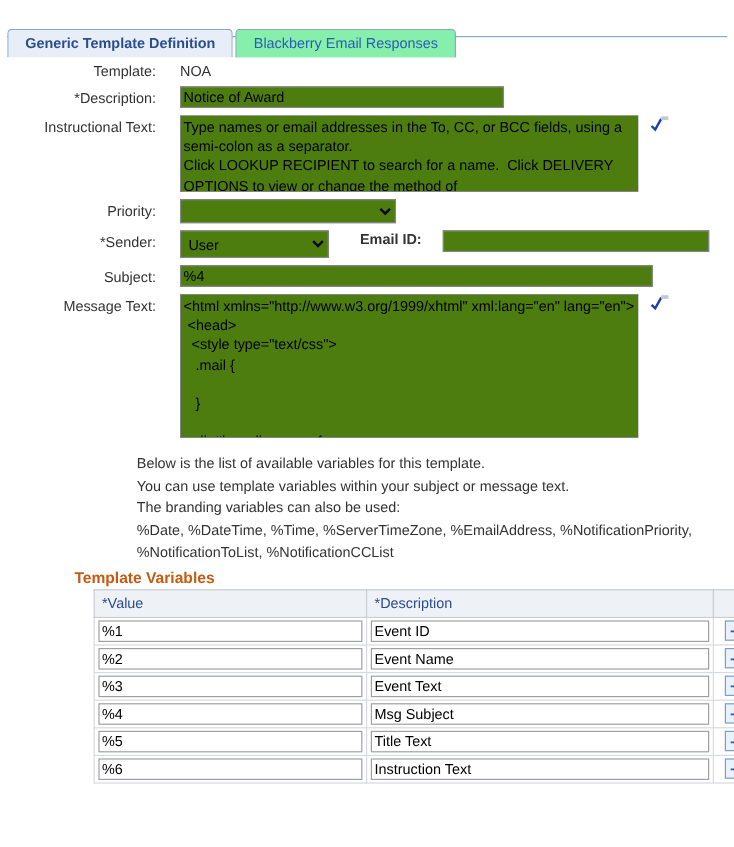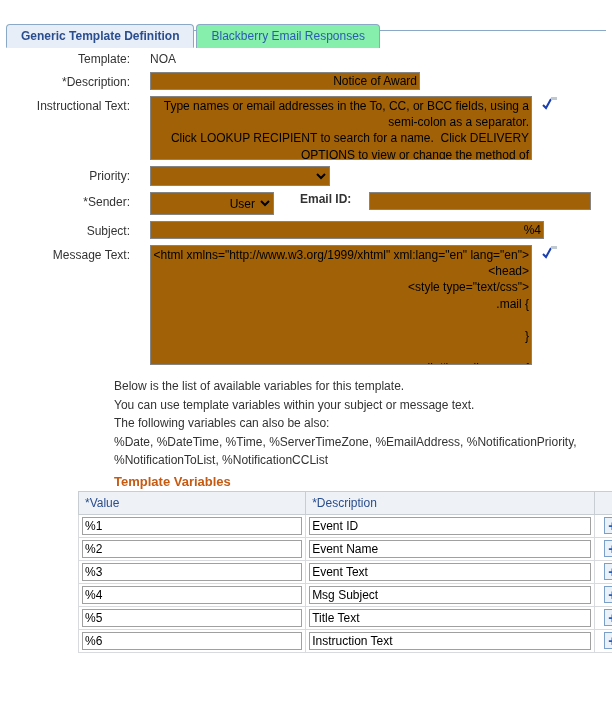--- a/index.html
+++ b/index.html
@@ -54,23 +54,22 @@
     padding-right: 6px;
     padding-top: 3px;
     color: #333;
     font-size: 12px;
   }
   .textval { padding-top: 3px; font-size:12px; }
   input[type="text"], select, textarea {
     font-family: Arial, sans-serif;
     font-size: 12px;
     border: 1px solid #848484;
-    background: #a16207;
+    background: #4d7c0f;
     padding: 1px 2px;
-    text-align: right;
   }
   .desc-input { width: 270px; height:18px; }
   .instr-area { width: 382px; height: 64px; resize: none; overflow-y: scroll; line-height:1.35;}
   .priority-sel { width: 180px; height:20px; }
   .sender-sel { width: 124px; height:23px; }
   .emailid-lbl { font-weight: bold; font-size:12px; margin:0 4px 0 12px; }
   .emailid-input { width: 222px; height:18px; }
   .subject-input { width: 394px; height:18px; }
   .msg-area { width: 382px; height: 120px; resize: none; overflow-y: scroll; line-height:1.35; font-family: Arial,sans-serif;}
   .spell-icon {
@@ -81,21 +80,21 @@
   .spell-icon svg { display:block; }
   .helptext {
     margin-left: 108px;
     margin-top: 12px;
     font-size: 12px;
     color: #333;
     line-height: 1.55;
     width: 490px;
   }
   .table-header {
-    margin-left: 108px;
+    margin-left: 56px;
     margin-top: 4px;
     color: #c65a11;
     font-weight: bold;
     font-size: 13px;
   }
   .tv-table {
     margin-left: 72px;
     margin-top: 2px;
     width: 588px;
     border-collapse: collapse;
@@ -214,21 +213,21 @@
               <rect x="9" y="1" width="6" height="3" fill="#c0c8d0"></rect>
             </svg>
         </span>
       </div>
     </div>
   </div>
 
   <div class="helptext">
     <div>Below is the list of available variables for this template.</div>
     <div>You can use template variables within your subject or message text.</div>
-    <div>The following variables can also be also:</div>
+    <div>The branding variables can also be used:</div>
     <div>%Date, %DateTime, %Time, %ServerTimeZone, %EmailAddress, %NotificationPriority, %NotificationToList, %NotificationCCList</div>
   </div>
 
   <div class="table-header">Template Variables</div>
 
   <table class="tv-table">
     <thead>
       <tr>
         <th class="col-val">*Value</th>
         <th class="col-desc">*Description</th>

